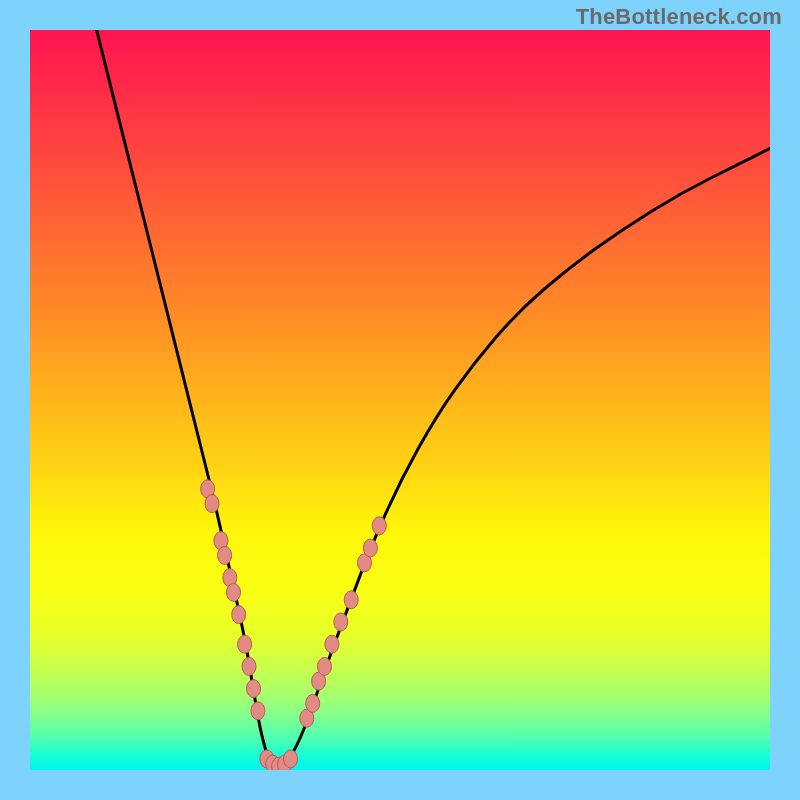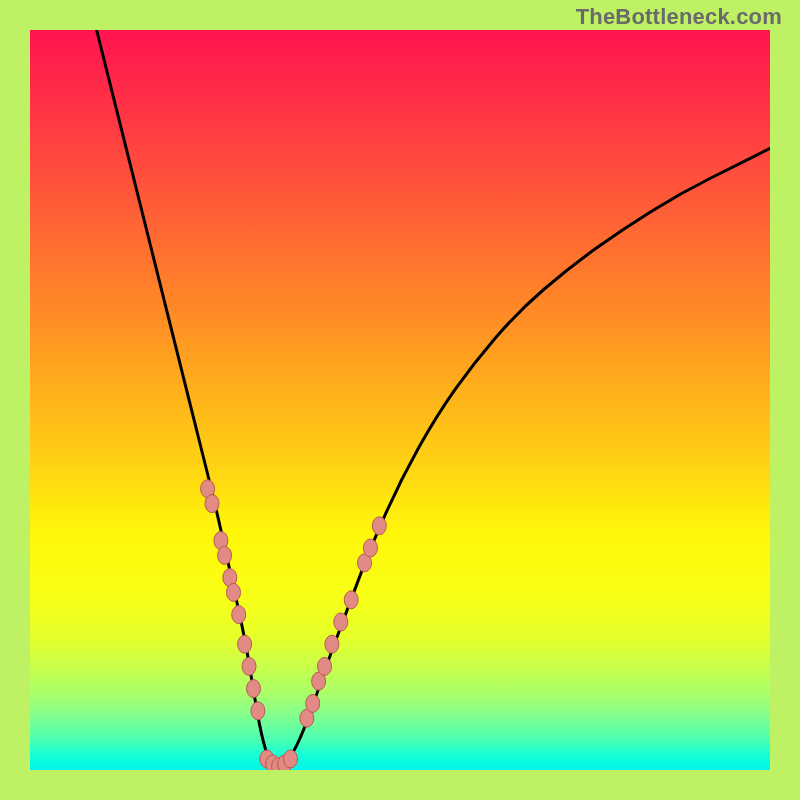--- a/index.html
+++ b/index.html
@@ -8,21 +8,21 @@
     width: 800px;
     height: 800px;
     background: #000;
     font-family: Arial, Helvetica, sans-serif;
     overflow: hidden;
   }
   .frame {
     position: relative;
     width: 800px;
     height: 800px;
-    background: #bef264;
+    background: #7dd3fc;
   }
   .watermark {
     position: absolute;
     top: 4px;
     right: 18px;
     color: #6a6a6a;
     font-size: 22px;
     font-weight: 600;
     letter-spacing: 0.2px;
     z-index: 20;

